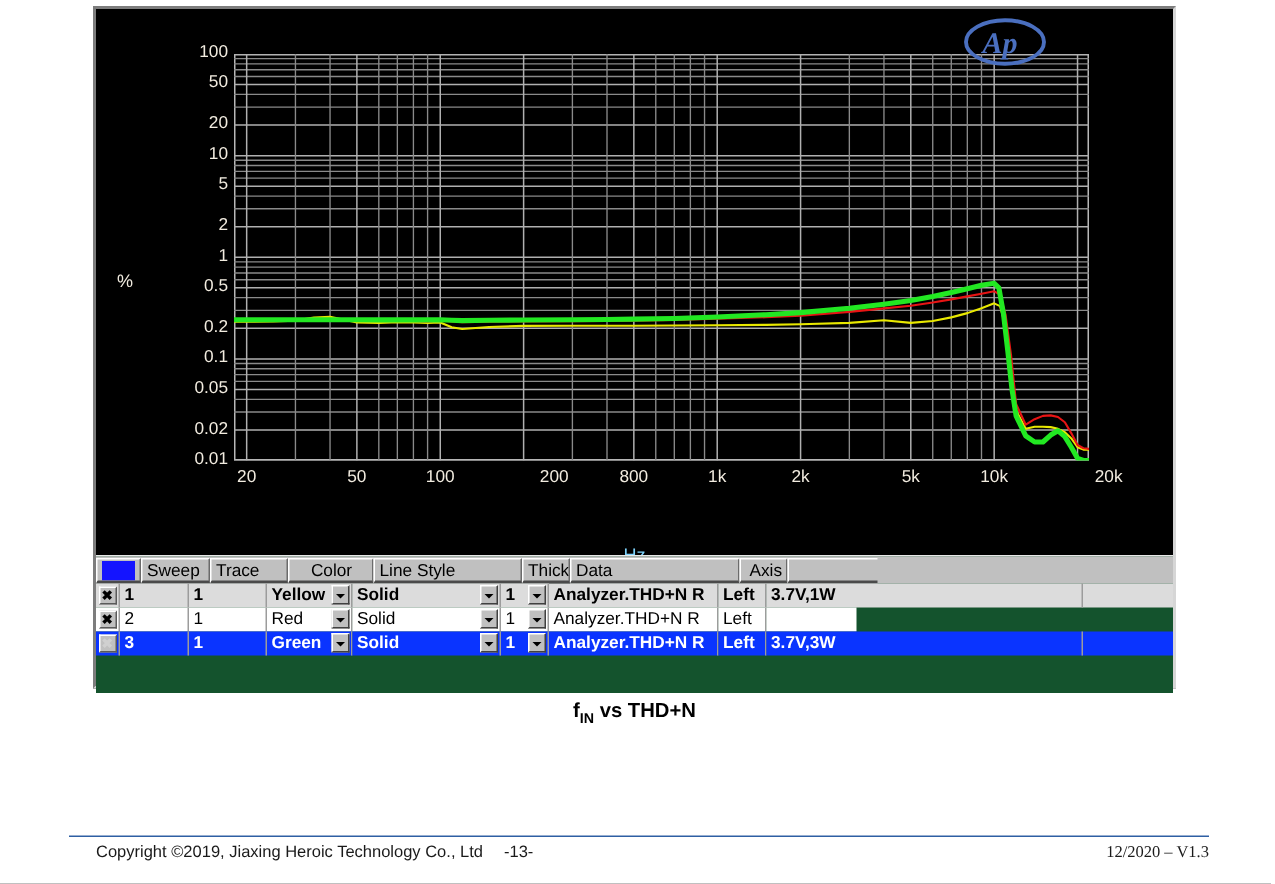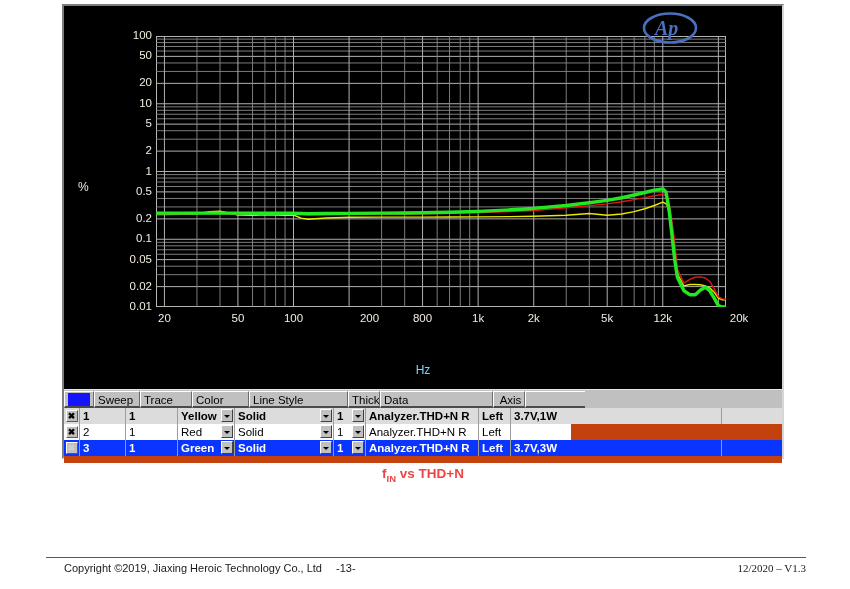--- a/index.html
+++ b/index.html
@@ -73,23 +73,23 @@
   #ap-logo {
     position: absolute;
     left: 575px; top: 4px;
     width: 62px; height: 36px;
     pointer-events: none;
   }
 
   
   #sweep-table {
     position: absolute;
-    left: 0px; top: 383px;
-    width: 718px; height: 74px;
-    background: #c2410c;
+    left: 0px; top: 364px;
+    width: 718px; height: 92px;
+    background: #14532d;
     border-top: 1px solid #e8e8e8;
     box-sizing: border-box;
     font-size: 11.5px;
     color: #000;
   }
   .trow { display: flex; height: 16px; align-items: stretch; }
   #thead { height: 17px; background: #c0c0c0; padding-top: 1px; }
   .th {
     background: #c0c0c0;
     border-right: 1px solid #6b6b6b;
@@ -114,21 +114,21 @@
     display: flex;
     align-items: center;
   }
   .row-1 .cell { background: #dcdcdc; font-weight: bold; }
   .row-2 .cell { background: #ffffff; font-weight: normal; }
   .row-3 .cell { background: #0a34ff; color: #ffffff; font-weight: bold; }
 
   .c-check   { width: 16px; justify-content: center; padding-left: 0; border-right: 1px solid #9c9c9c; }
   .c-sweep   { width: 46px; }
   .c-trace   { width: 52px; }
-  .c-color   { width: 57px; position: relative; padding-right: 2px; }
+  .c-color   { width: 57px; position: relative; padding-right: 2px; text-align: center; }
   .c-style   { width: 99px; position: relative; padding-right: 14px; }
   .c-thick   { width: 32px; position: relative; padding-right: 14px; }
   .c-data    { width: 113px; }
   .c-axis    { width: 32px; text-align: center; }
   .c-comment { flex: 1 1 auto; }
   .c-last    { width: 60px; border-right: none; }
 
   .xbtn {
     width: 12px; height: 12px;
     background: #c0c0c0;
@@ -171,21 +171,21 @@
   .th.c-swatch { width: 30px; padding: 0; }
 
   
   #caption {
     position: absolute;
     left: 62px; top: 466px;
     width: 722px;
     text-align: center;
     font-size: 13.5px;
     font-weight: bold;
-    color: #ef4444;
+    color: #000000;
   }
   #caption sub { font-size: 9.5px; }
 
   
   #footer-rule {
     position: absolute;
     left: 46px; top: 557px;
     width: 760px; height: 0;
     border-top: 1.6px solid #2e5fa3;
   }
@@ -302,21 +302,21 @@
       <div class="ylabel-tick" style="width: 60px; left: 28px; top: 43.3948px;">50</div>
       <div class="ylabel-tick" style="width: 60px; left: 28px; top: 23px;">100</div>
       <div class="xlabel-tick" style="width: 60px; text-align: center; left: 70.4485px; top: 306px;">20</div>
       <div class="xlabel-tick" style="width: 60px; text-align: center; left: 143.923px; top: 306px;">50</div>
       <div class="xlabel-tick" style="width: 60px; text-align: center; left: 199.504px; top: 306px;">100</div>
       <div class="xlabel-tick" style="width: 60px; text-align: right; left: 255.085px; top: 306px;">200</div>
       <div class="xlabel-tick" style="width: 60px; text-align: center; left: 328.559px; top: 306px;">800</div>
       <div class="xlabel-tick" style="width: 60px; text-align: center; left: 384.14px; top: 306px;">1k</div>
       <div class="xlabel-tick" style="width: 60px; text-align: center; left: 439.721px; top: 306px;">2k</div>
       <div class="xlabel-tick" style="width: 60px; text-align: center; left: 513.195px; top: 306px;">5k</div>
-      <div class="xlabel-tick" style="width: 60px; text-align: center; left: 568.776px; top: 306px;">12k</div>
+      <div class="xlabel-tick" style="width: 60px; text-align: center; left: 568.776px; top: 306px;">10k</div>
       <div class="xlabel-tick" style="width: 60px; text-align: right; left: 624.357px; top: 306px;">20k</div>
     </div>
 
   <div id="sweep-table">
 
     <div class="trow" id="thead">
       <div class="th c-swatch">
         <div id="hdr-blue-square"></div>
       </div>
       <div class="th c-sweep">Sweep</div>

